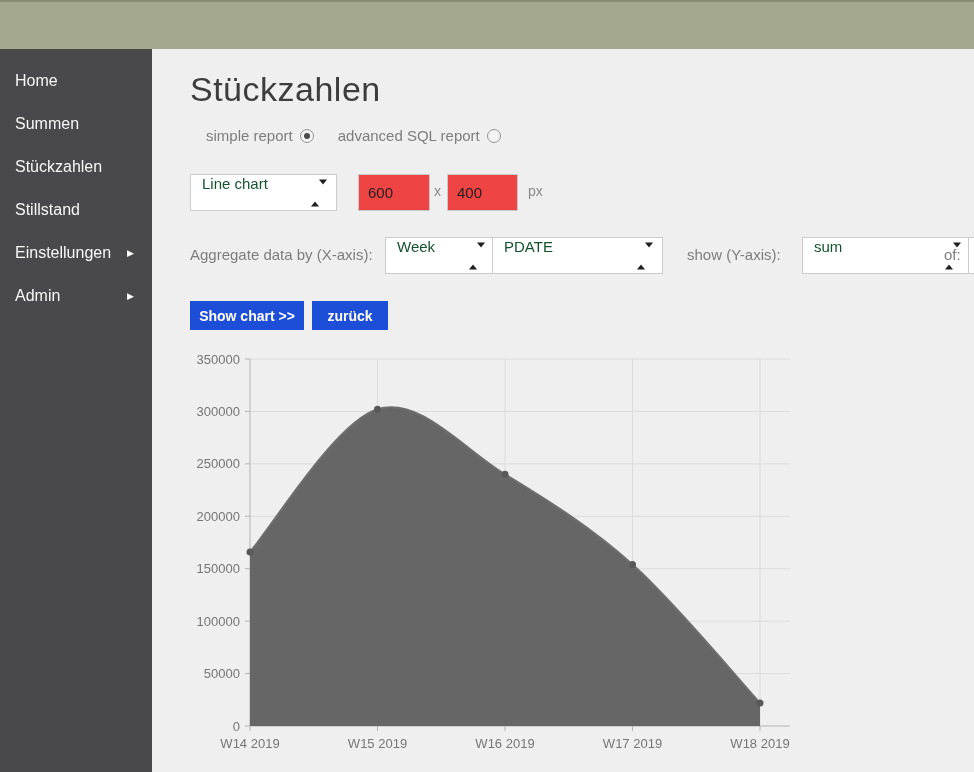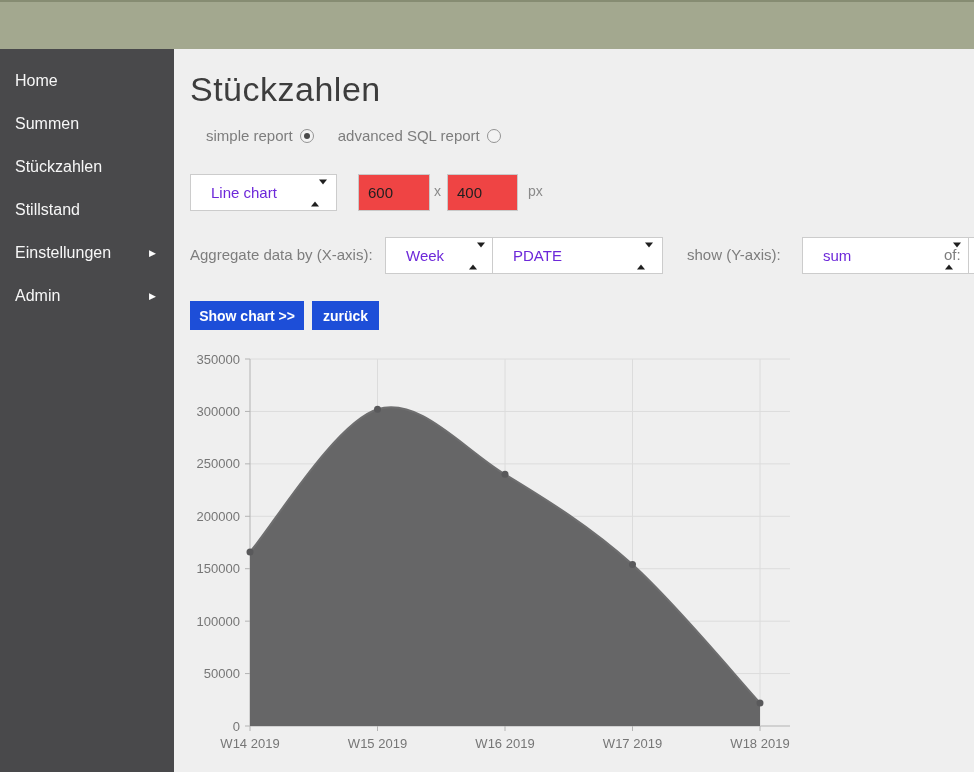--- a/index.html
+++ b/index.html
@@ -3,42 +3,42 @@
 <meta charset="utf-8">
 <style>
   * { margin:0; padding:0; box-sizing:border-box; }
   html,body { background:#ffffff; }
   body { font-family:"Liberation Sans", sans-serif; }
   .stage { position:relative; width:974px; height:772px; overflow:hidden; background:#efefef; }
 
   .topbar { position:absolute; left:0; top:0; width:974px; height:49px;
             background:#a3a88f; border-top:2px solid #868c72; }
 
-  .sidebar { position:absolute; left:0; top:49px; width:174px; height:723px;
+  .sidebar { position:absolute; left:0; top:49px; width:152px; height:723px;
              background:#49494b; padding-top:10px; }
   .side-item { height:43px; display:flex; align-items:center; padding-left:15px;
                color:#f7f7f7; font-size:16px; cursor:pointer; }
   .side-arrow { margin-left:auto; margin-right:18px; font-size:9px; color:#fdfdfd; }
 
   .content { position:absolute; left:174px; top:49px; width:800px; height:723px; }
 
   .title { position:absolute; left:16px; top:21px; font-size:34px; font-weight:300;
            color:#3d3d3d; letter-spacing:0.5px; }
 
   .radio-row { position:absolute; left:16px; top:78px; display:flex; align-items:center;
                font-size:15px; color:#7d7d7d;margin-left:16px; }
   .radio { width:14px; height:14px; border-radius:50%; border:1px solid #949494;
            background:#f3f3f3; margin-left:7px; display:inline-flex;
            align-items:center; justify-content:center; }
   .radio .dot { width:6px; height:6px; border-radius:50%; background:#4a4a4a; }
   .radio-label.second { margin-left:24px; }
 
   .selectbox { position:absolute; height:37px; background:#ffffff; border:1px solid #cccccc;
-               display:flex; align-items:center; padding-left:20px; font-size:15px;
-               color:#6d28d9; cursor:pointer; }
+               display:flex; padding-left:11px; font-size:15px;
+               color:#14532d; cursor:pointer; }
   .arrows { position:absolute; right:9px; top:50%; transform:translateY(-50%); }
   .arrows .up { width:0; height:0; border-left:4px solid transparent;
                 border-right:4px solid transparent; border-bottom:5px solid #1f1f1f; margin-bottom:3px; }
   .arrows .down { width:0; height:0; border-left:4px solid transparent;
                   border-right:4px solid transparent; border-top:5px solid #1f1f1f; }
 
   .numinput { position:absolute; height:37px; background:#ef4444; border:1px solid #c9c9c9;
               font-size:15px; color:#1f1f1f; padding-left:9px;
               font-family:"Liberation Sans", sans-serif; outline:none; }
 
@@ -115,21 +115,21 @@
     </div>
     <span class="rowlabel" style="left:513px; top:197px;">show (Y-axis):</span>
     <div class="selectbox" style="left:628px; top:188px; width:169px;">
       <span>sum</span>
       <span class="arrows"><span class="up"></span><span class="down"></span></span>
     </div>
     <span class="rowlabel" style="left:770px; top:197px;">of:</span>
     <div class="selectbox" style="left:794px; top:188px; width:46px;"></div>
 
     <button class="btn" style="left:16px; top:252px; width:114px;">Show chart &gt;&gt;</button>
-    <button class="btn" style="left:138px; top:252px; width:67px;">zurück</button>
+    <button class="btn" style="left:138px; top:252px; width:76px;">zurück</button>
 
     <svg id="chart" width="660" height="415" viewBox="0 0 660 415">
         <line x1="75" y1="381" x2="615" y2="381" stroke="#b3b3b3" stroke-width="1"></line>
         <line x1="70" y1="381" x2="75" y2="381" stroke="#b3b3b3" stroke-width="1"></line>
         <text x="65" y="385.5" text-anchor="end" font-size="13" fill="#767676">0</text>
         <line x1="75" y1="328.57142857142856" x2="615" y2="328.57142857142856" stroke="#dcdcdc" stroke-width="1"></line>
         <line x1="70" y1="328.57142857142856" x2="75" y2="328.57142857142856" stroke="#b3b3b3" stroke-width="1"></line>
         <text x="65" y="333.07142857142856" text-anchor="end" font-size="13" fill="#767676">50000</text>
         <line x1="75" y1="276.14285714285717" x2="615" y2="276.14285714285717" stroke="#dcdcdc" stroke-width="1"></line>
         <line x1="70" y1="276.14285714285717" x2="75" y2="276.14285714285717" stroke="#b3b3b3" stroke-width="1"></line>

